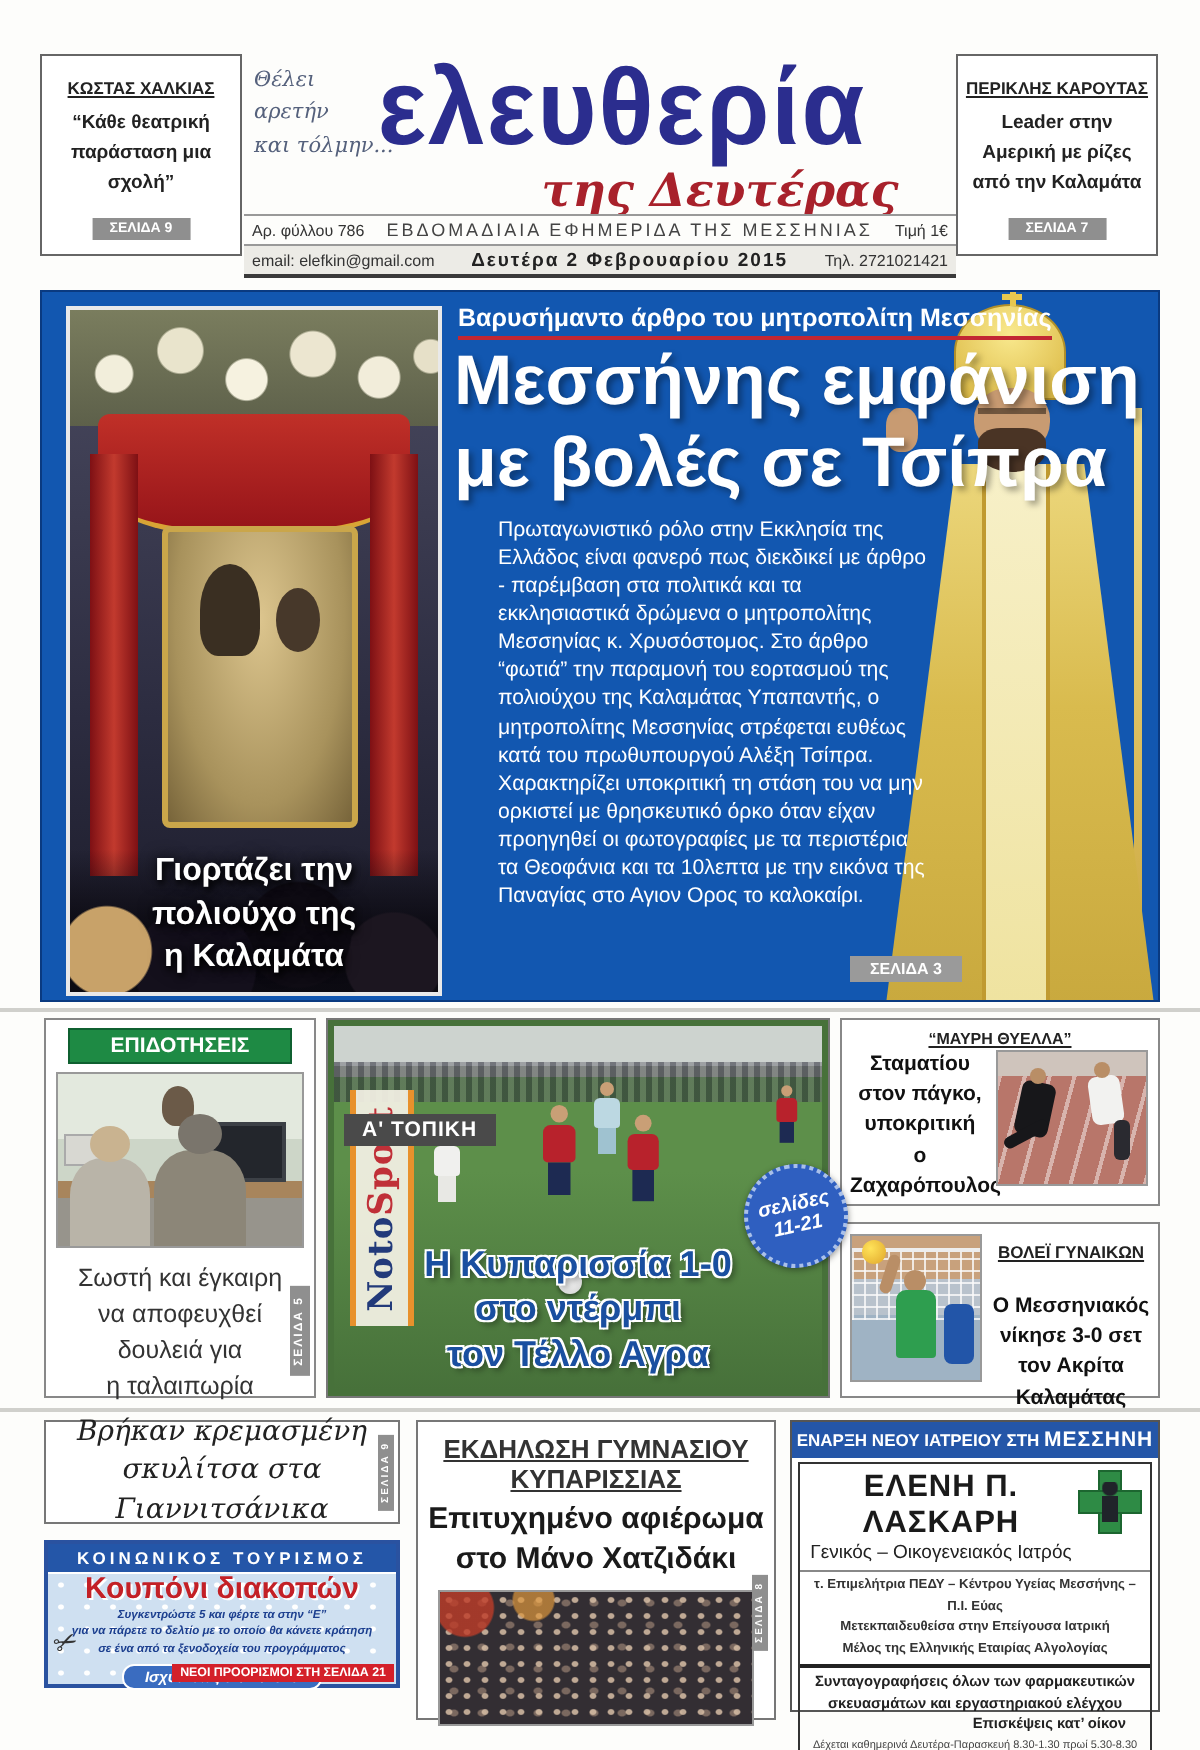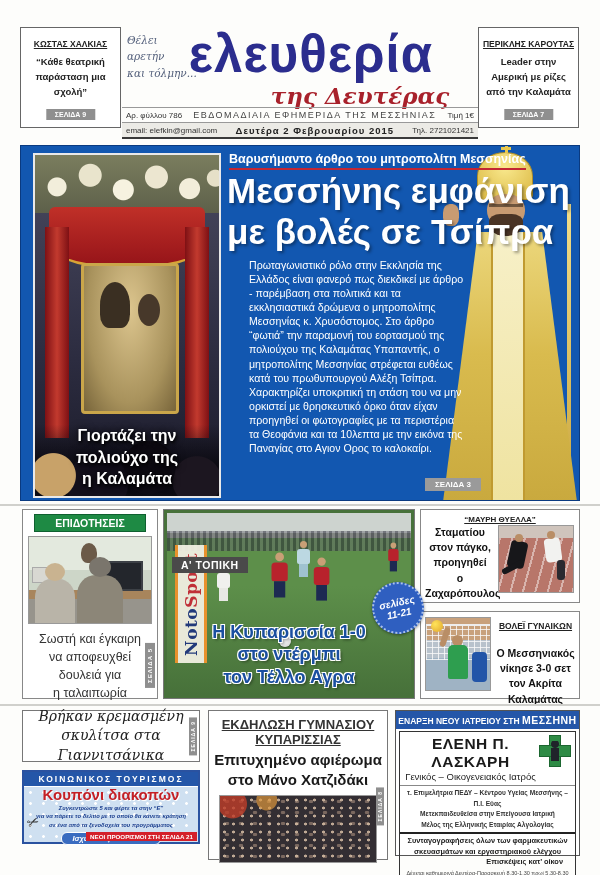--- a/index.html
+++ b/index.html
@@ -381,21 +381,21 @@
       <span>11-21</span>
     </div>
   </div>
 
   <div class="storm">
     <div class="storm-header">“ΜΑΥΡΗ ΘΥΕΛΛΑ”</div>
     <div class="storm-row">
       <div class="storm-text">
         <span>Σταματίου</span>
         <span>στον πάγκο,</span>
-        <span>προηγηθεί</span>
+        <span>υποκριτική</span>
         <span>ο Ζαχαρόπουλος</span>
       </div>
       <div class="storm-photo">
         <div class="st-lanes"></div>
         <div class="st-p1b"></div>
         <div class="st-p1h"></div>
         <div class="st-p1l"></div>
         <div class="st-p2b"></div>
         <div class="st-p2h"></div>
         <div class="st-p2l"></div>

